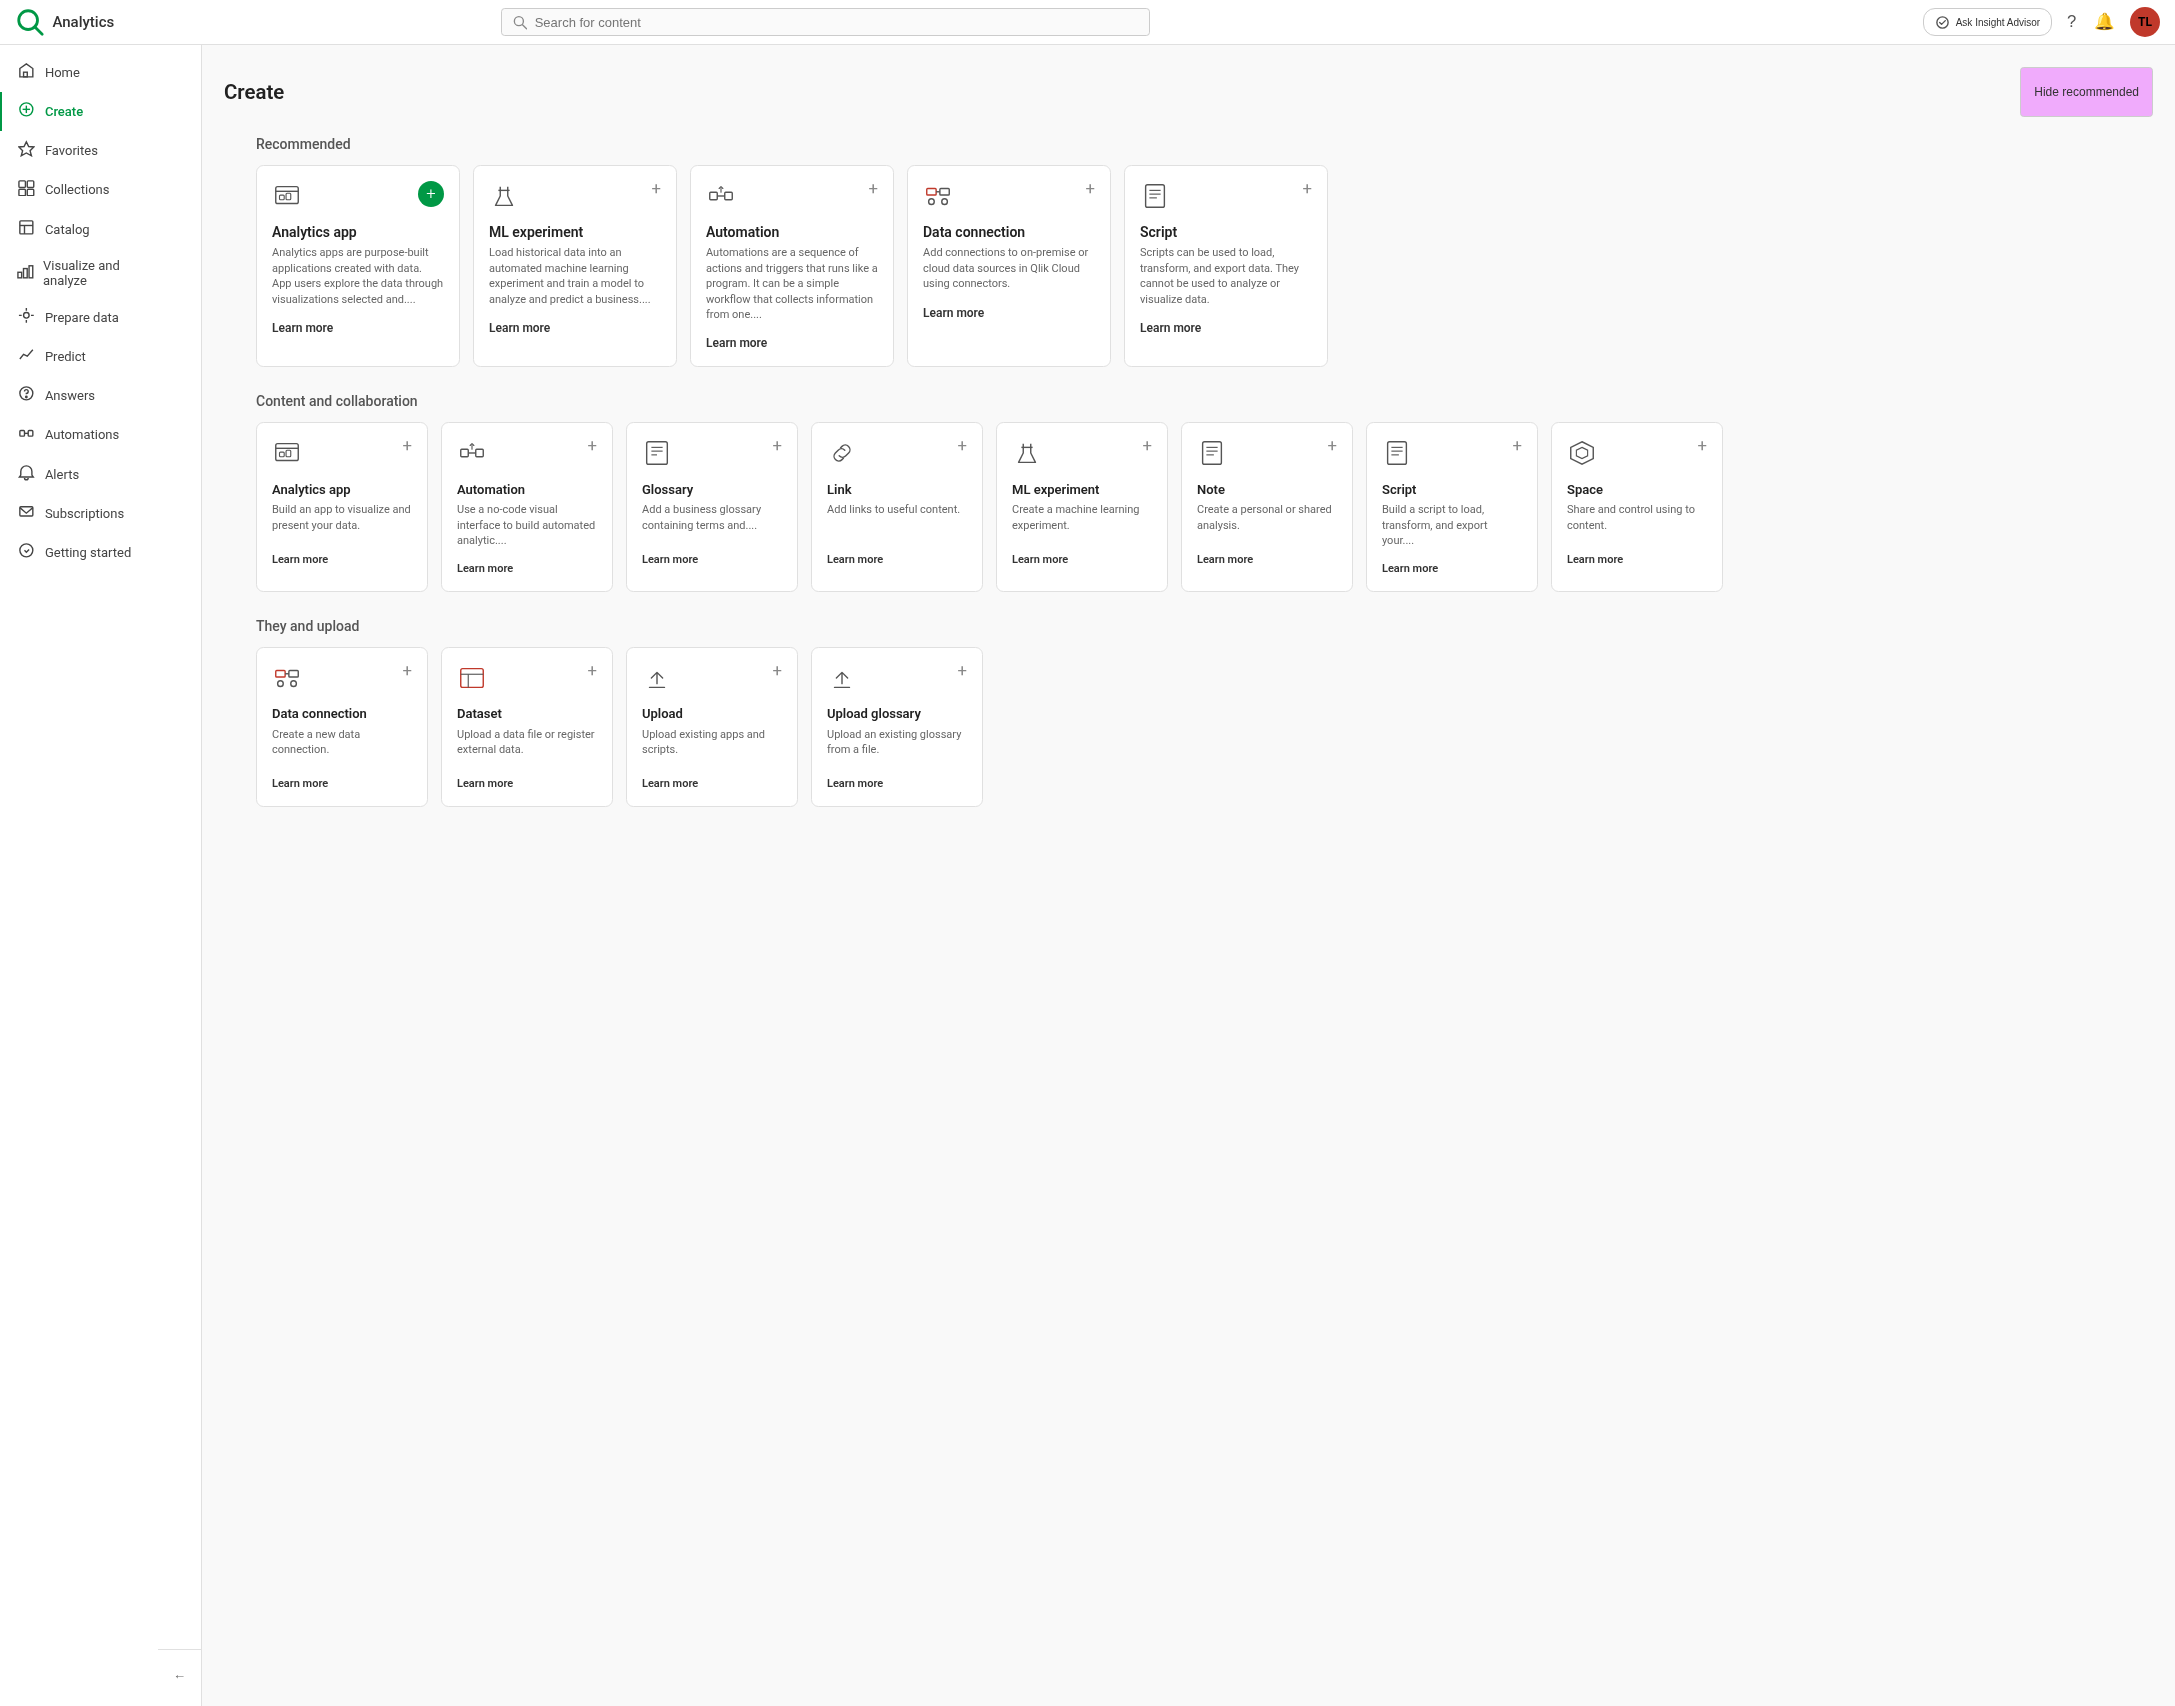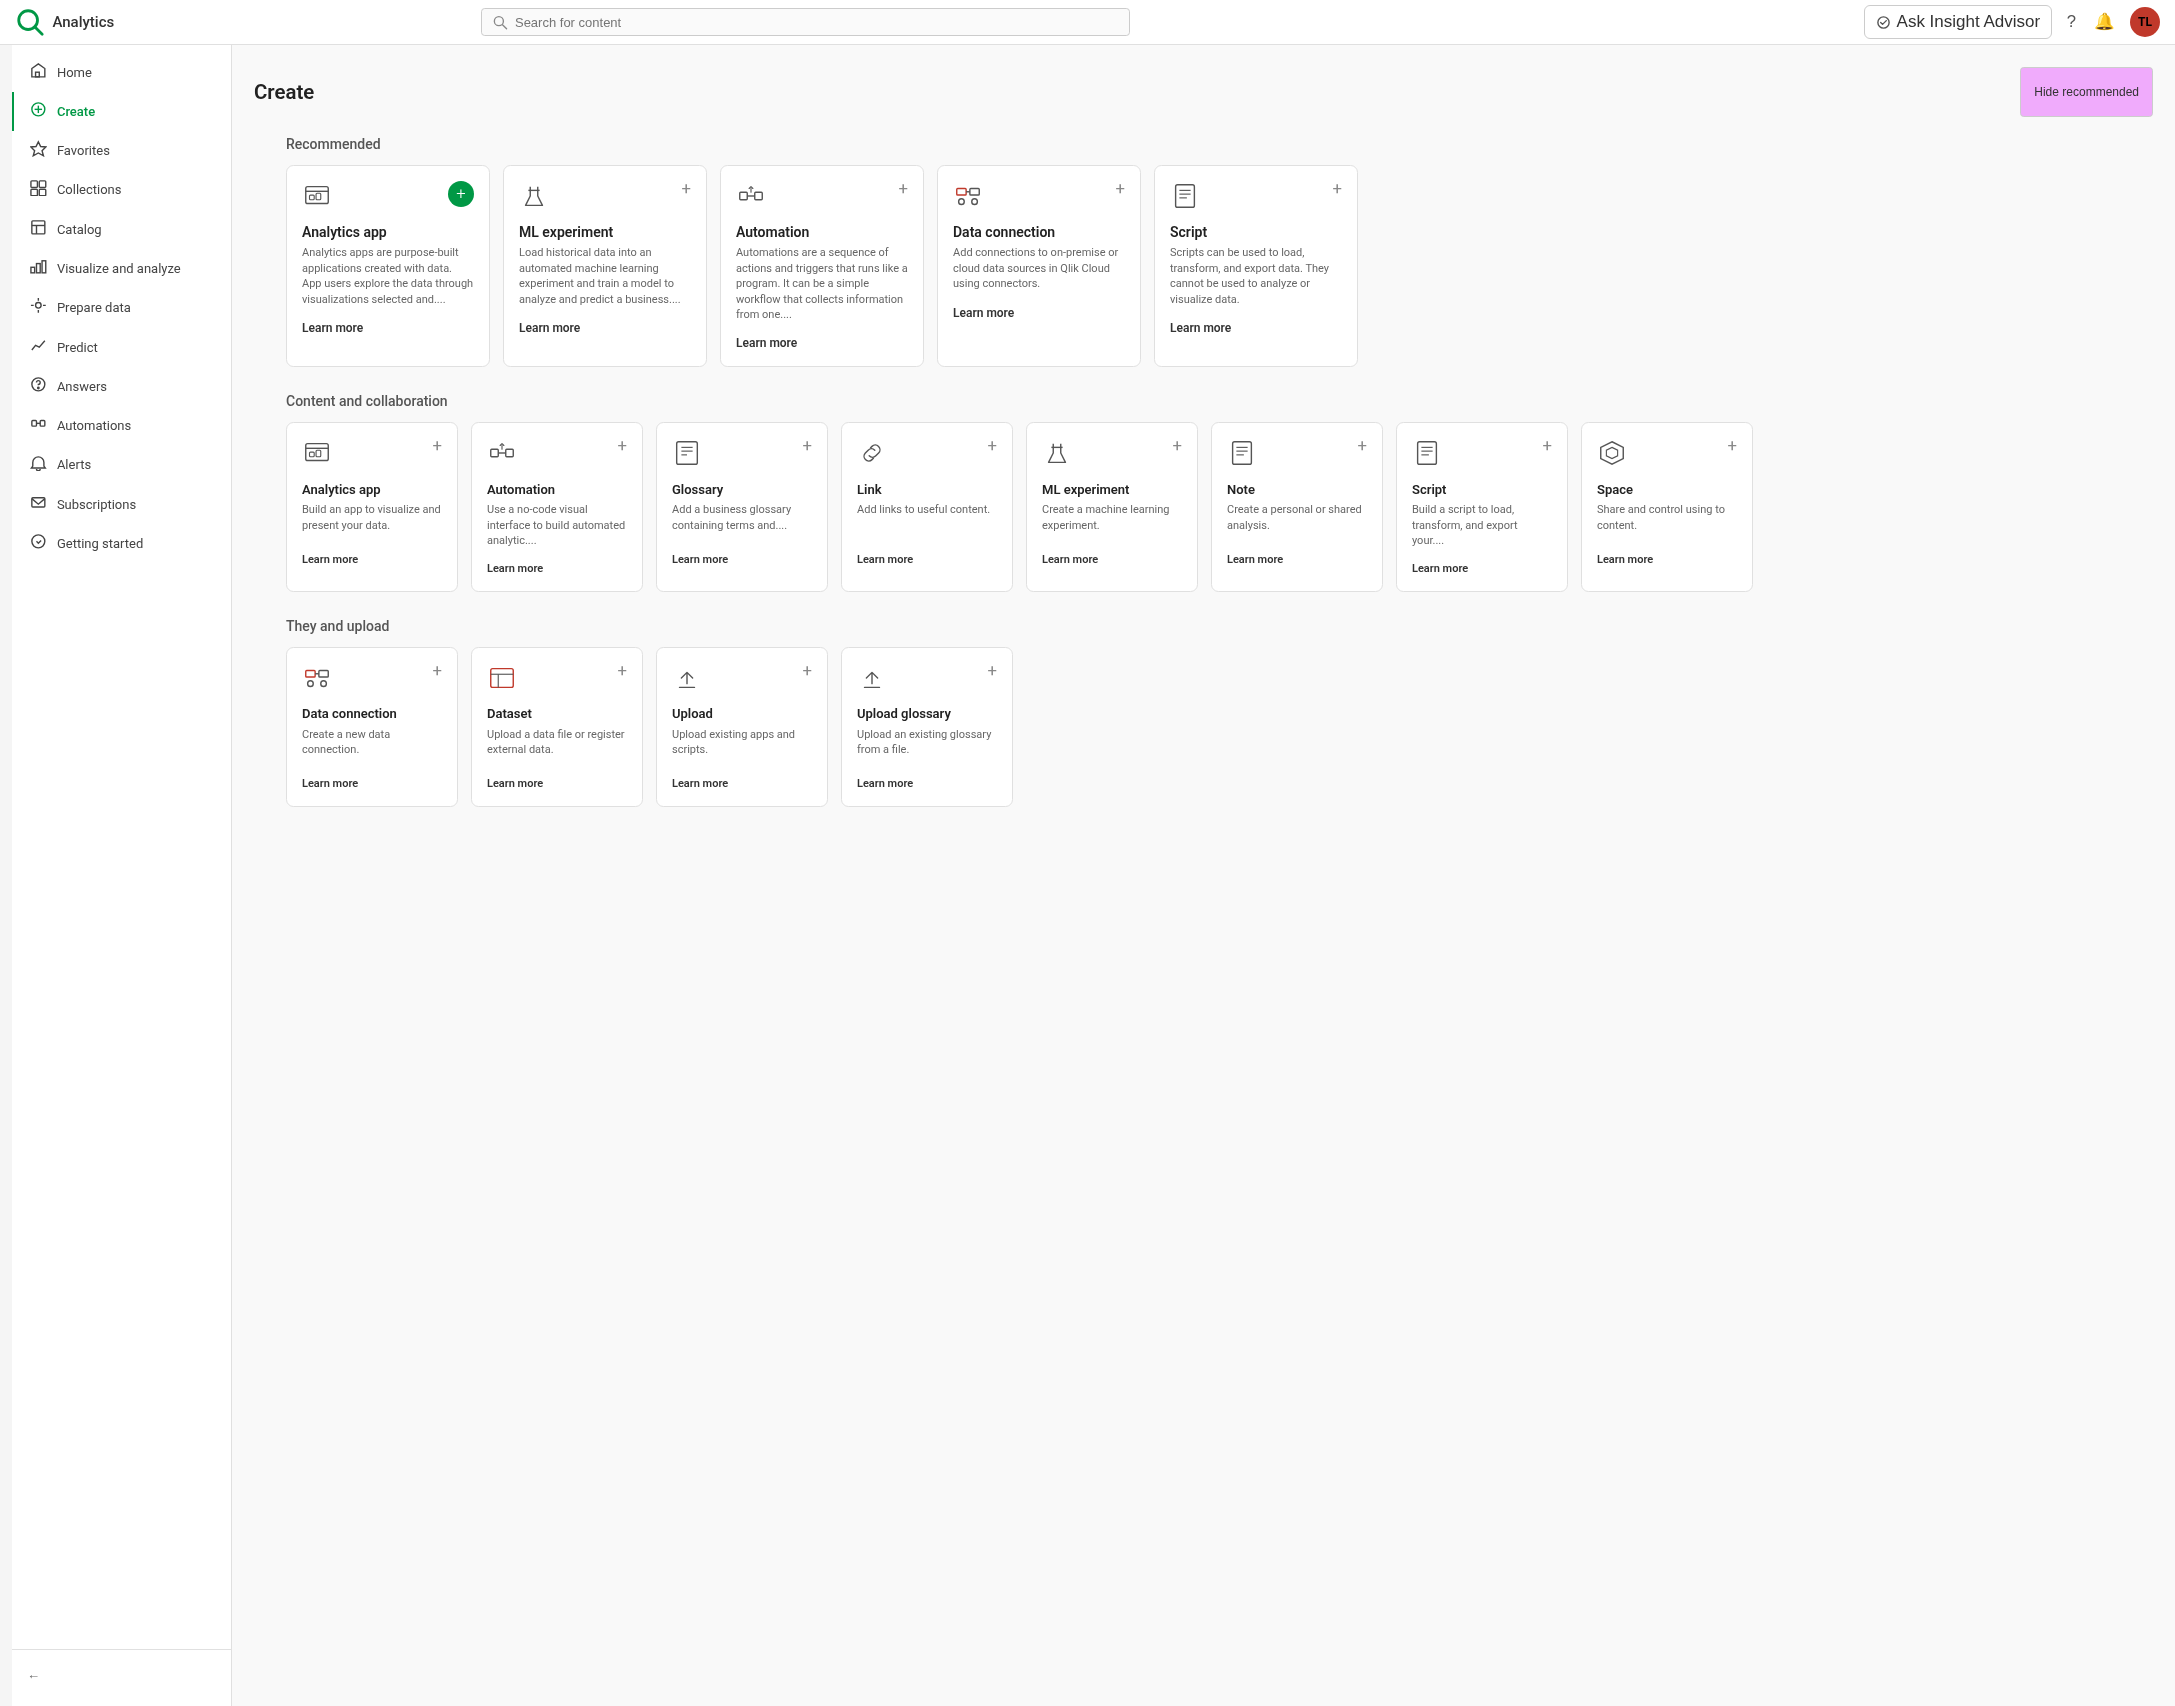--- a/index.html
+++ b/index.html
@@ -14,35 +14,34 @@
     .qlik-logo-mark { width: 30px; height: 30px; }
     .app-name { font-size: 15px; font-weight: 500; color: #333; }
     .search-bar {
       flex: 1; max-width: 649px; margin: 0 auto;
       display: flex; align-items: center; border: 0.9px solid #ccc; border-radius: 3.7px;
       padding: 5.6px 11px; gap: 7.4px; background: #fafafa;
     }
     .search-bar input { border: none; background: transparent; outline: none; font-size: 13px; color: #555; width: 100%; }
     .topnav-right { display: flex; align-items: center; gap: 11px; margin-left: auto; }
     .insight-btn {
-      display: flex; align-items: center; gap: 5.6px; border: 0.9px solid #ccc; border-radius: 6px;
-      padding: 5.6px 11px; font-size: 17px; cursor: pointer; background: #fff; color: #333;
+      display: flex; align-items: center; gap: 5.6px; border: 0.9px solid #ccc; border-radius: 12px;
+      padding: 5.6px 11px; font-size: 10px; cursor: pointer; background: #fff; color: #333;
     }
     .icon-btn { background: none; border: none; cursor: pointer; color: #555; padding: 3.7px; font-size: 16.7px; }
     .avatar { width: 30px; height: 30px; border-radius: 50%; background: #c0392b; color: #000000; display: flex; align-items: center; justify-content: center; font-size: 12px; font-weight: 700; cursor: pointer; }
 
     
     .layout { display: flex; flex: 1; overflow: hidden; }
 
     
     .sidebar {
-      width: 220px; background: #fff; border-right: 0.9px solid #e0e0e0;
-      display: flex; flex-direction: column; flex-shrink: 0; overflow-y: auto;
+      width: 202px; background: #fff; border-right: 0.9px solid #e0e0e0;
+      display: flex; flex-shrink: 0; overflow-y: auto;
       padding: 7.4px 0;
-      margin-left: 12px;
     }
     .sidebar-item {
       display: flex; align-items: center; gap: 9.3px; padding: 9.3px 15px;
       cursor: pointer; font-size: 13px; color: #444; border-left: 2.8px solid transparent;
     }
     .sidebar-item.active { border-left-color: #009845; color: #009845; font-weight: 500; }
     .sidebar-icon { font-size: 15px; width: 18.6px; text-align: center; }
     .sidebar-bottom { margin-top: auto; padding: 7.4px 0; border-top: 0.9px solid #e0e0e0; }
     .collapse-btn { display: flex; align-items: center; gap: 9.3px; padding: 9.3px 15px; cursor: pointer; font-size: 13px; color: #666; }
 

